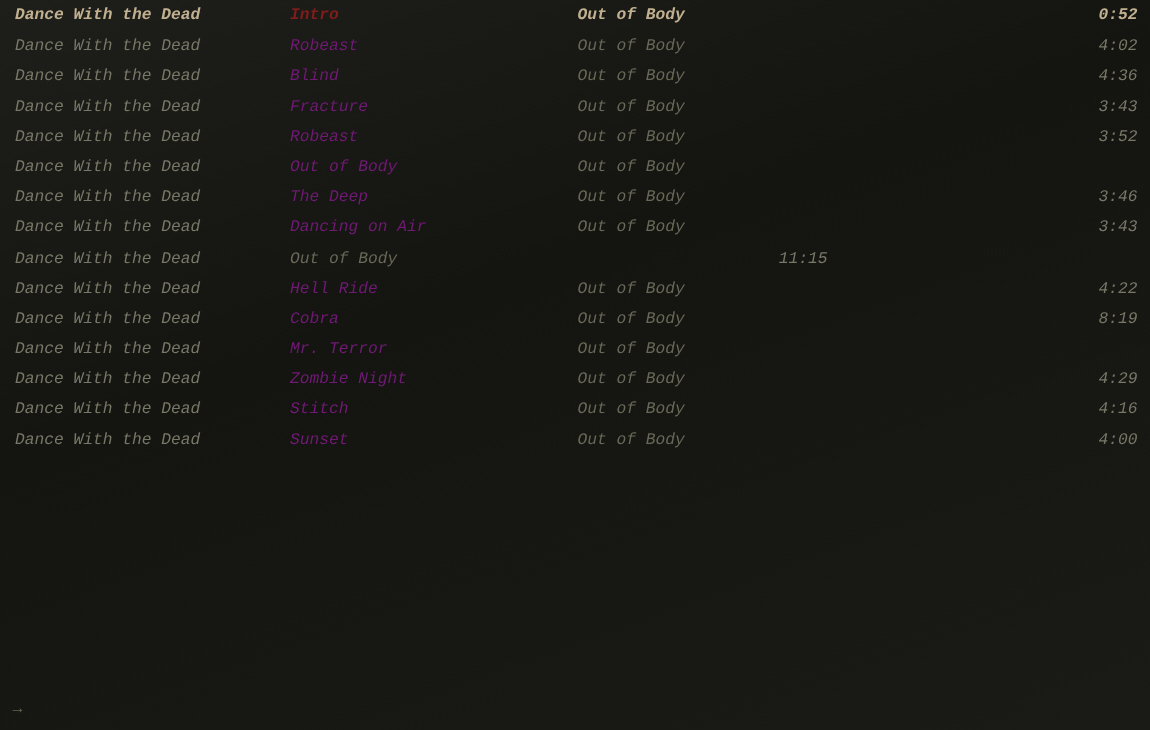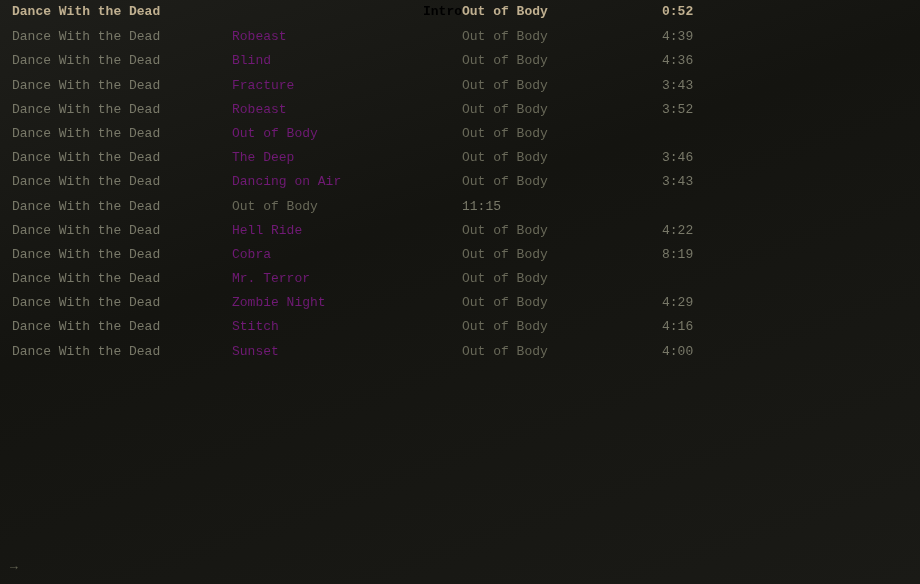--- a/index.html
+++ b/index.html
@@ -23,20 +23,21 @@
     .track-list {
       padding: 0;
       width: 100%;
     }
 
     .track-row {
       display: grid;
       grid-template-columns: 220px 230px 200px 1fr;
       padding: 3px 10px 3px 12px;
       line-height: 1.4;
+      font-style: italic;
     }
 
     .track-row.header {
       color: #c0b090;
       font-weight: bold;
       padding-bottom: 4px;
     }
 
     .col-artist {
       color: #787868;
@@ -44,30 +45,29 @@
 
     .col-title {
       color: #701a75;
     }
 
     .col-album {
       color: #686858;
     }
 
     .col-duration {
-      text-align: left;
+      text-align: right;
       color: #787868;
     }
 
     .header .col-artist {
       color: #c0b090;
     }
     .header .col-title {
-      color: #000000;
-      text-align: right;
+      color: #7f1d1d;
     }
     .header .col-album {
       color: #c0b090;
     }
     .header .col-duration {
       color: #c0b090;
     }
 
     .arrow-indicator {
       position: absolute;
@@ -85,21 +85,21 @@
   <div class="track-row header">
     <span class="col-artist">Dance With the Dead</span>
     <span class="col-title">Intro</span>
     <span class="col-album">Out of Body</span>
     <span class="col-duration">0:52</span>
   </div>
 <div class="track-row">
       <span class="col-artist">Dance With the Dead</span>
       <span class="col-title">Robeast</span>
       <span class="col-album">Out of Body</span>
-      <span class="col-duration">4:39</span>
+      <span class="col-duration">4:02</span>
     </div>
     <div class="track-row">
       <span class="col-artist">Dance With the Dead</span>
       <span class="col-title">Blind</span>
       <span class="col-album">Out of Body</span>
       <span class="col-duration">4:36</span>
     </div>
     <div class="track-row">
       <span class="col-artist">Dance With the Dead</span>
       <span class="col-title">Fracture</span>

